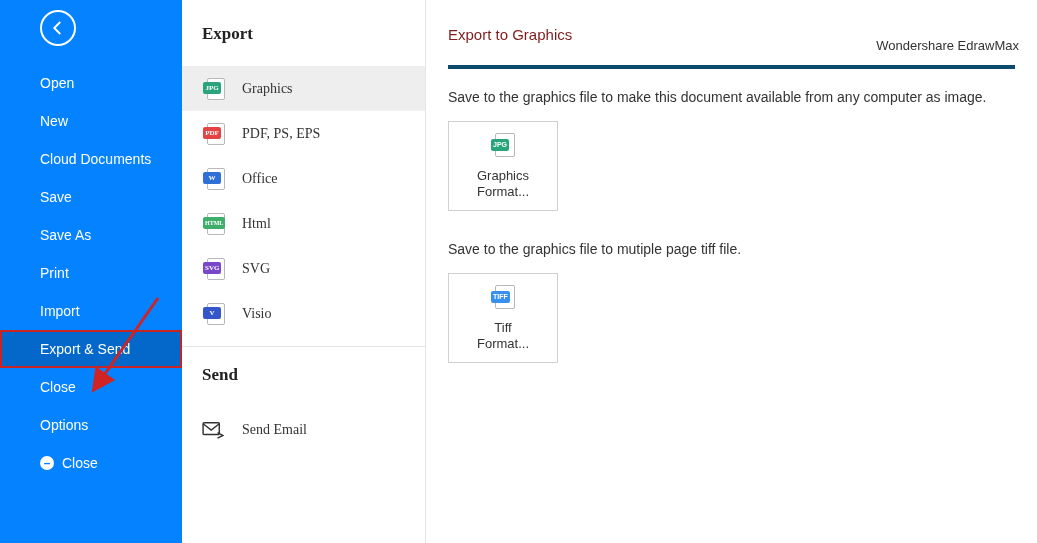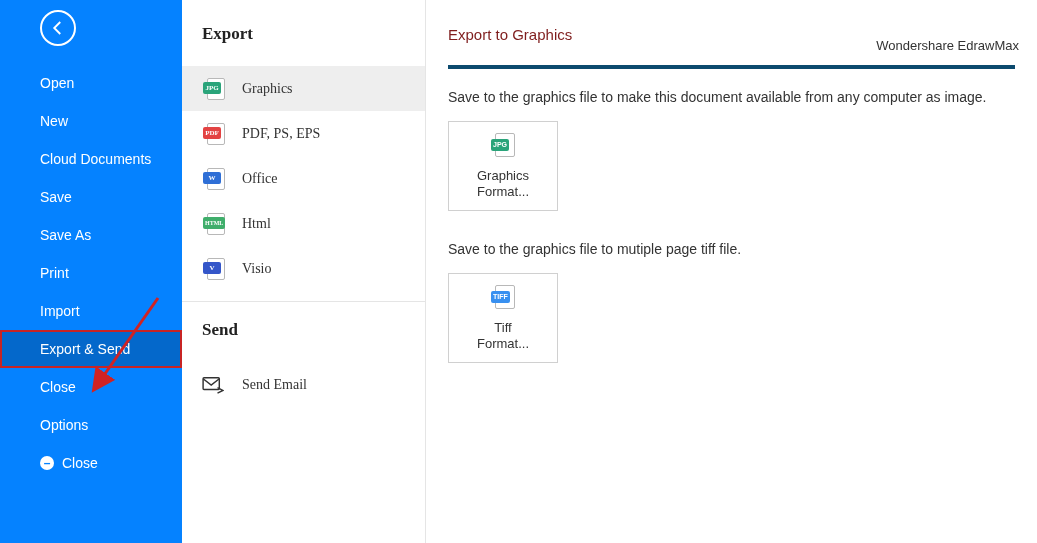--- a/index.html
+++ b/index.html
@@ -256,20 +256,29 @@
             <span class="sheet"></span>
             <span class="badge" style="background:#3FAE6B;font-size:6px">HTML</span>
           </span>
       </span>
       <span>Html</span>
     </div>
     <div class="mid-item">
       <span class="file-icon">
         <span class="ft-page">
             <span class="sheet"></span>
+            <span class="badge" style="background:#7748C8">SVG</span>
+          </span>
+      </span>
+      <span>SVG</span>
+    </div>
+    <div class="mid-item">
+      <span class="file-icon">
+        <span class="ft-page">
+            <span class="sheet"></span>
             <span class="badge" style="background:#3456C9">V</span>
           </span>
       </span>
       <span>Visio</span>
     </div>
 
     <div class="mid-divider"></div>
     <div class="section-header" style="padding-top:18px">Send</div>
 
     <div class="mid-item">

